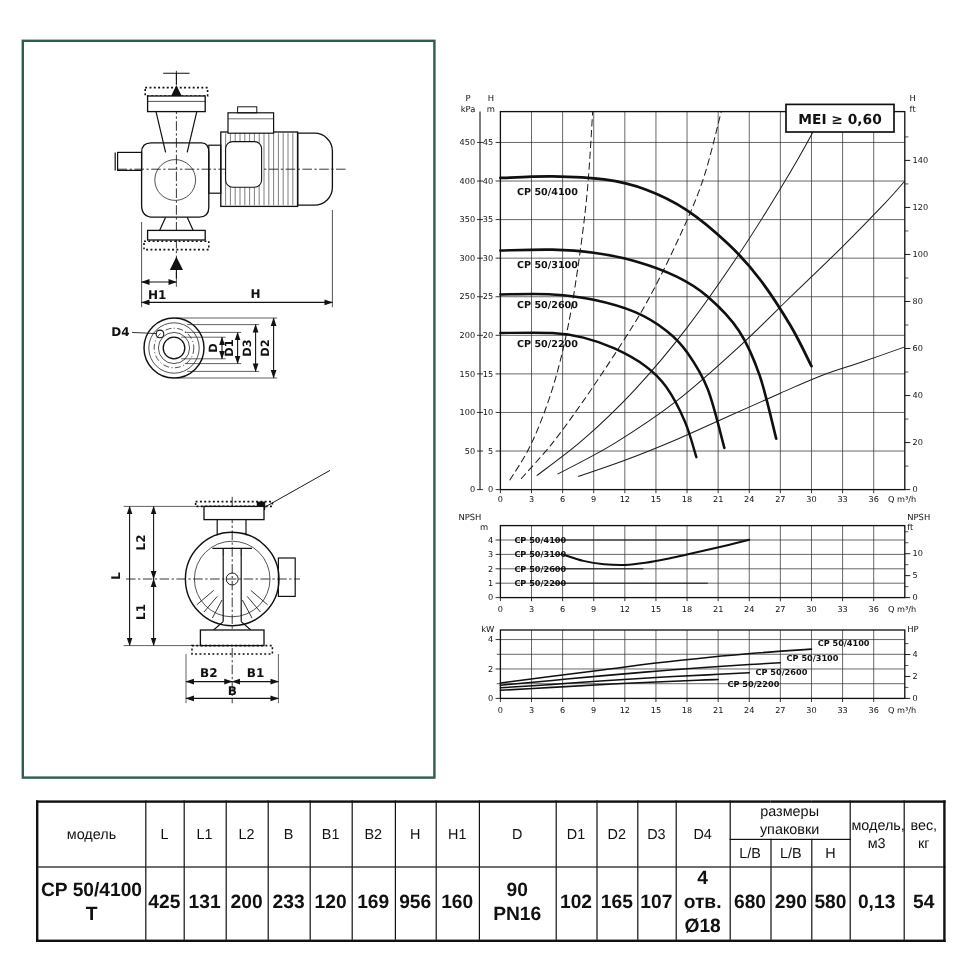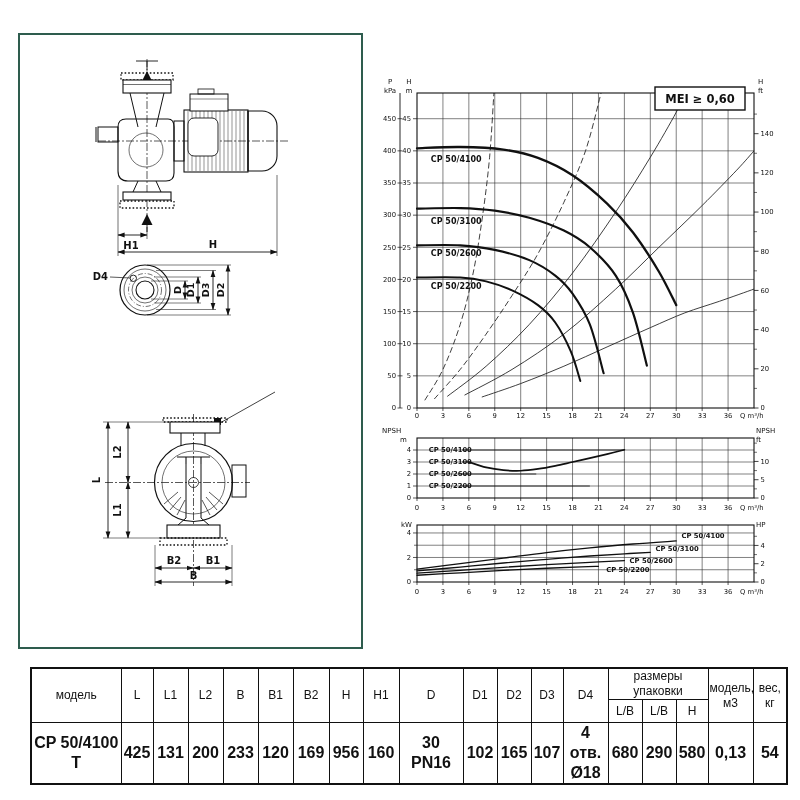--- a/index.html
+++ b/index.html
@@ -479,21 +479,21 @@
     <tr class="dat">
       <td>CP 50/4100 T</td>
       <td>425</td>
       <td>131</td>
       <td>200</td>
       <td>233</td>
       <td>120</td>
       <td>169</td>
       <td>956</td>
       <td>160</td>
-      <td>30 PN16</td>
+      <td>90 PN16</td>
       <td>102</td>
       <td>165</td>
       <td>107</td>
       <td style="font-size:16px">
         <span>4 отв.</span><br>
         <span>Ø18</span>
       </td>
       <td>680</td>
       <td>290</td>
       <td>580</td>

